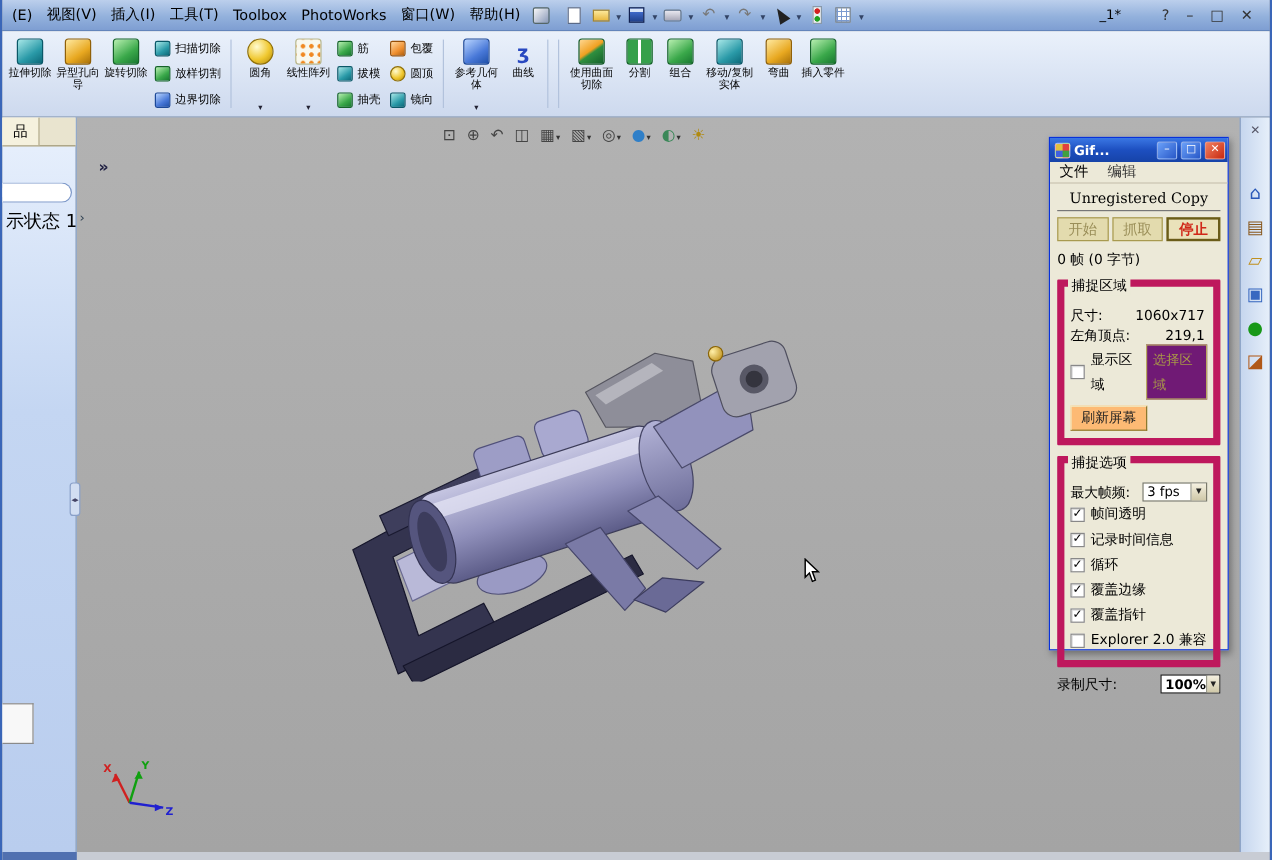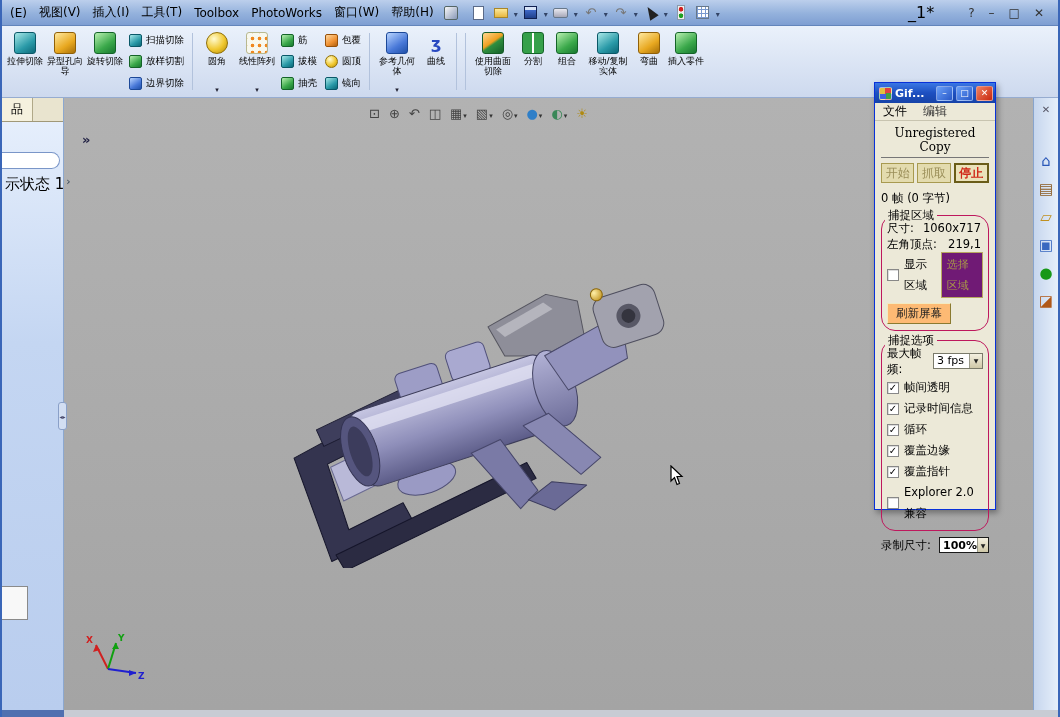--- a/index.html
+++ b/index.html
@@ -19,21 +19,21 @@
   .ti-open i{display:block;width:14px;height:10px;background:linear-gradient(#fce89a,#e8b840);border:1px solid #a8862a}
   .ti-save i{display:block;width:13px;height:13px;background:linear-gradient(#4a78e0,#20408a);border:1px solid #102050;box-shadow:inset 0 3px 0 #d8e4f8}
   .ti-print i{display:block;width:15px;height:10px;background:linear-gradient(#e8e8f0,#a8a8b8);border:1px solid #68788a;border-radius:2px}
   .ti-undo::after{content:"↶"} .ti-redo::after{content:"↷"}
   .ti-pointer i{display:block;width:0;height:0;border-left:5px solid transparent;border-right:5px solid transparent;border-bottom:13px solid #222;transform:rotate(-32deg)}
   .ti-traffic i{display:block;width:8px;height:15px;border:1px solid #8899aa;background:#eee;
     background-image:radial-gradient(circle at 50% 25%,#d42020 2px,transparent 2.6px),radial-gradient(circle at 50% 75%,#20a020 2px,transparent 2.6px)}
   .ti-grid i{display:block;width:13px;height:13px;background-color:#fff;border:1px solid #68788a;
     background-image:repeating-linear-gradient(0deg,#7a9ad0 0 1px,transparent 1px 4px),repeating-linear-gradient(90deg,#7a9ad0 0 1px,transparent 1px 4px)}
   .dd::after{content:"▾";font-size:8px;color:#334466}
-  .doc-title{margin-left:auto;font-size:16px}
+  .doc-title{margin-left:auto;font-size:11px}
   .win-controls{margin-left:34px;display:flex;gap:14px;color:#333;font-size:12px;padding-right:6px}
   .win-controls span{cursor:default}
 
   
   .featurebar{position:absolute;left:0;top:26px;width:100%;height:72px;
     background:linear-gradient(180deg,#eaf1fb,#cdd9ee);border-bottom:1px solid #96acd0;
     display:flex;align-items:stretch;padding:3px 4px;gap:2px}
   .fbtn{width:38px;display:flex;flex-direction:column;align-items:center;padding-top:3px;border-radius:2px}
   .fbtn.active{background:#cfe3fb;border:1px solid #4a7ac8;width:58px}
   .flabel{font-size:9px;line-height:10px;text-align:center;margin-top:2px}
@@ -91,39 +91,39 @@
   
   .bottombar{position:absolute;left:0;top:710px;width:100%;height:7px;background:#c8ccd4}
   .bottombar .corner{position:absolute;left:0;top:0;width:62px;height:7px;background:#5070b0}
 
   
   .model-svg{position:absolute;left:200px;top:180px}
   .triad-svg{position:absolute;left:20px;top:533px}
   .cursor-svg{position:absolute;left:606px;top:367px}
 
   
-  .gif-win{position:absolute;left:872px;top:82px;width:122px;height:428px;background:#ece9d8;
+  .gif-win{position:absolute;left:872px;top:114px;width:150px;height:428px;background:#ece9d8;
     border:1px solid #0831d9;box-shadow:2px 3px 6px rgba(0,0,0,.35);font-size:11.5px}
   .gw-title{height:20px;background:linear-gradient(180deg,#3a77e4 0%,#1d4fc0 50%,#1643a8 100%);
     display:flex;align-items:center;padding:0 2px 0 4px;gap:3px}
   .gw-icon{width:13px;height:13px;border-radius:2px;background:conic-gradient(#e04040 0 25%,#40a040 0 50%,#4060e0 0 75%,#e0c040 0);border:1px solid #fff8}
   .gw-title-text{color:#fff;font-weight:bold;font-size:11px;flex:1;white-space:nowrap;overflow:hidden}
   .gw-btn{width:17px;height:15px;border-radius:2px;display:flex;align-items:center;justify-content:center;
     font-size:9px;color:#fff;background:linear-gradient(135deg,#6aa0f8,#2858c8);border:1px solid #ffffff66}
   .gw-btn.close{background:linear-gradient(135deg,#f08060,#c82810)}
   .gw-menu{height:18px;display:flex;gap:16px;padding:0 8px;border-bottom:1px solid #c8c4b0;font-size:12px}
   .gw-menu span:last-child{color:#333}
   .gw-body{padding:3px 6px 4px}
   .gw-unreg{text-align:center;font-family:"DejaVu Serif",serif;font-size:12px;padding:2px 0 3px;border-bottom:1px solid #777;margin-bottom:5px}
   .gw-ctrl{display:flex;gap:3px;margin-bottom:8px}
   .gw-ctrl .b{flex:1;height:20px;display:flex;align-items:center;justify-content:center;font-size:12px;
     background:#e3dbae;border:1px solid #a89a50;color:#9a8e58}
   .gw-ctrl .b.stop{color:#d02818;border:2px solid #6a5c18;background:#eae2ba;font-weight:bold}
   .gw-status{margin:2px 0 6px}
-  .grp{border:1px solid #be185d;border-radius:14px;margin-top:9px;padding:4px 5px 6px;position:relative}
+  .grp{border:6px solid #be185d;border-radius:1px;margin-top:9px;padding:16px 5px 6px;position:relative}
   .grp-title{position:absolute;top:-8px;left:3px;background:#ece9d8;padding:0 3px;font-size:11.5px}
   .kv{display:flex;line-height:16px}
   .kv .v{margin-left:auto;padding-right:2px}
   .chk-row{display:flex;align-items:center;gap:5px;line-height:21px}
   .chk{width:12px;height:12px;background:#fff;border:1px solid #888;box-shadow:inset 1px 1px 0 #00000022;
     display:flex;align-items:center;justify-content:center;flex:none}
   .chk i{font-style:normal;font-size:10px;font-weight:bold;line-height:10px}
   .mini-btn{margin-left:auto;padding:1px 5px;font-size:11px;background:#701a75;border:1px solid #b8a860;color:#a89848}
   .refresh-btn{display:inline-block;margin-top:5px;padding:2px 8px;font-size:11.5px;background:#fdba74;color:#222;
     border:1px solid;border-color:#f2eac2 #8a7a30 #8a7a30 #f2eac2}

